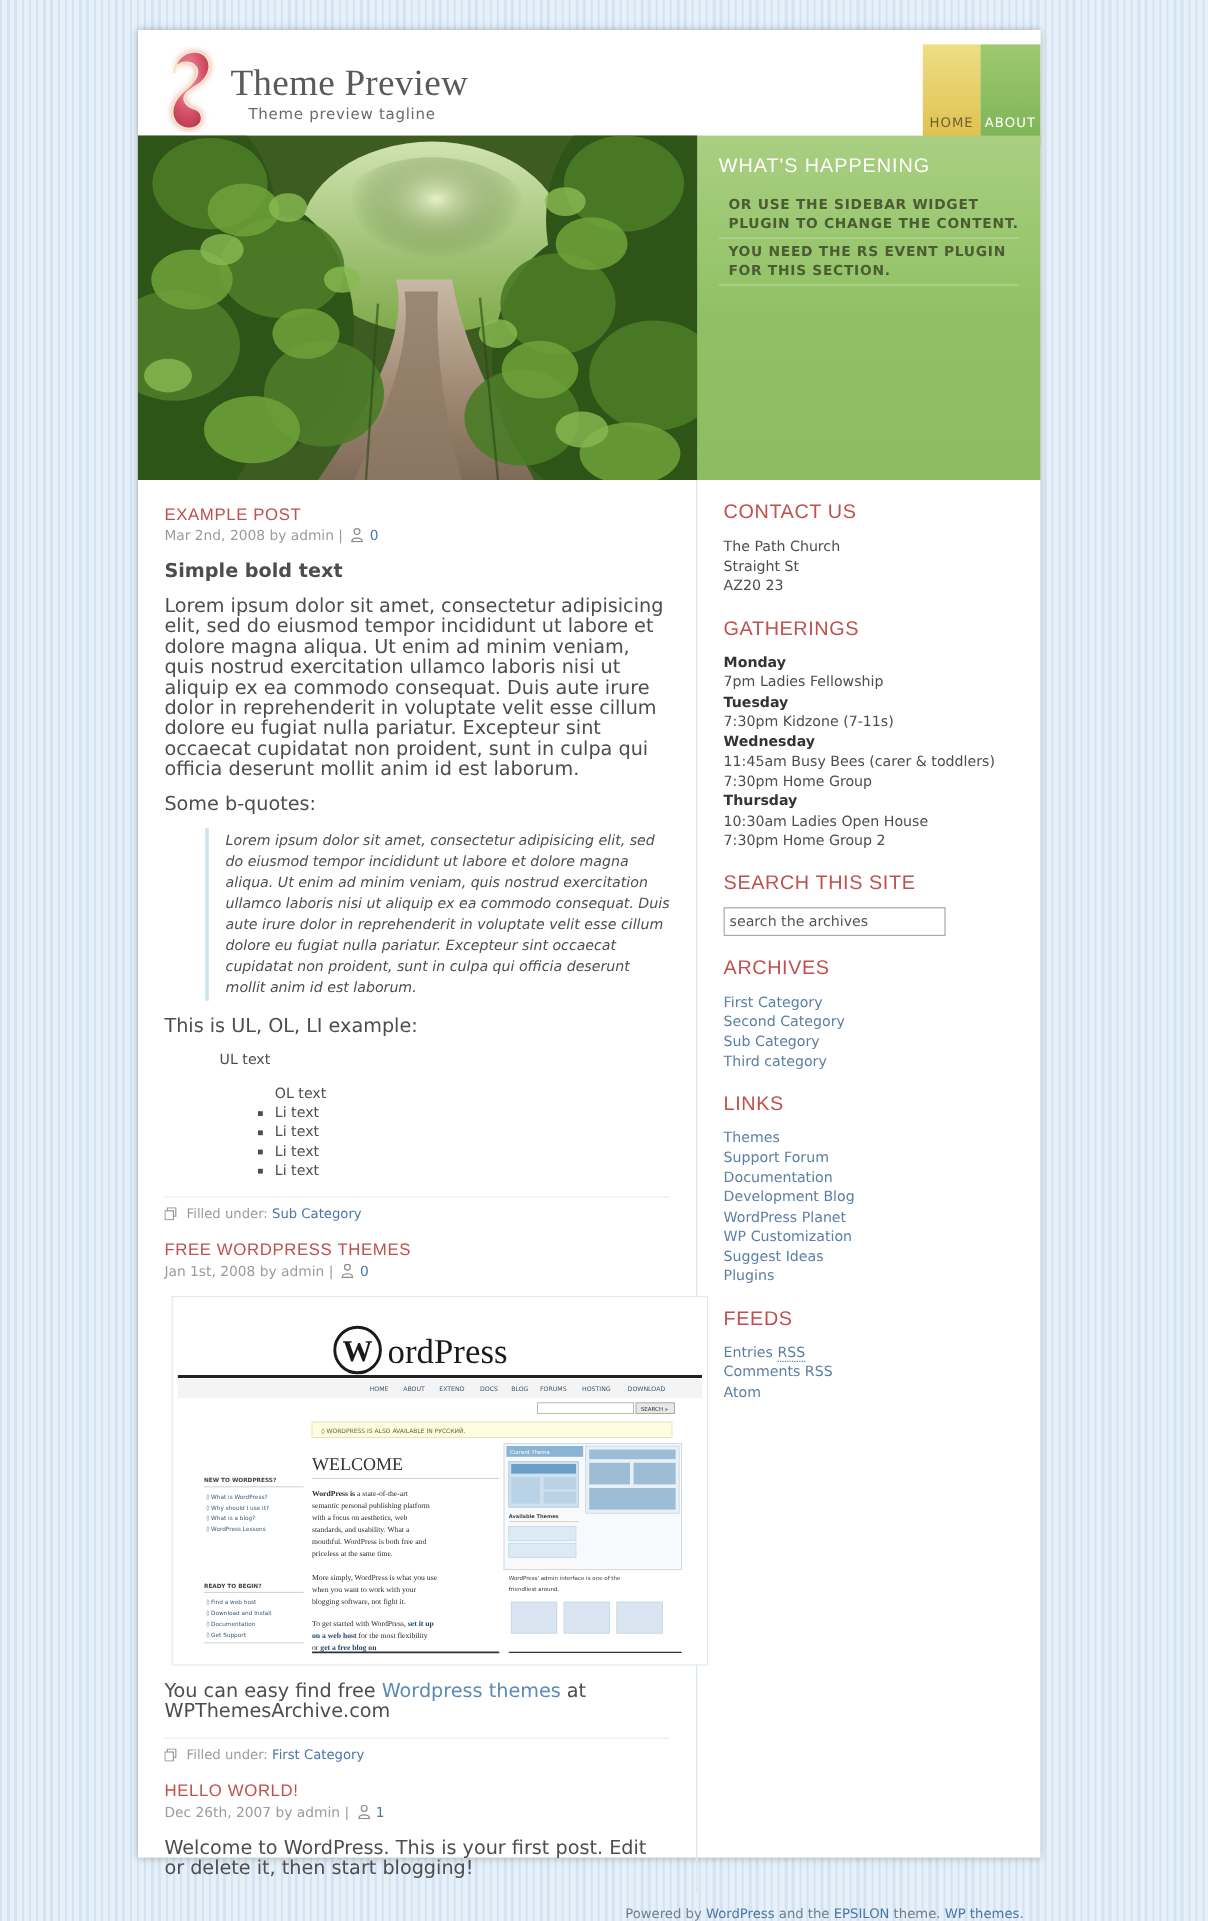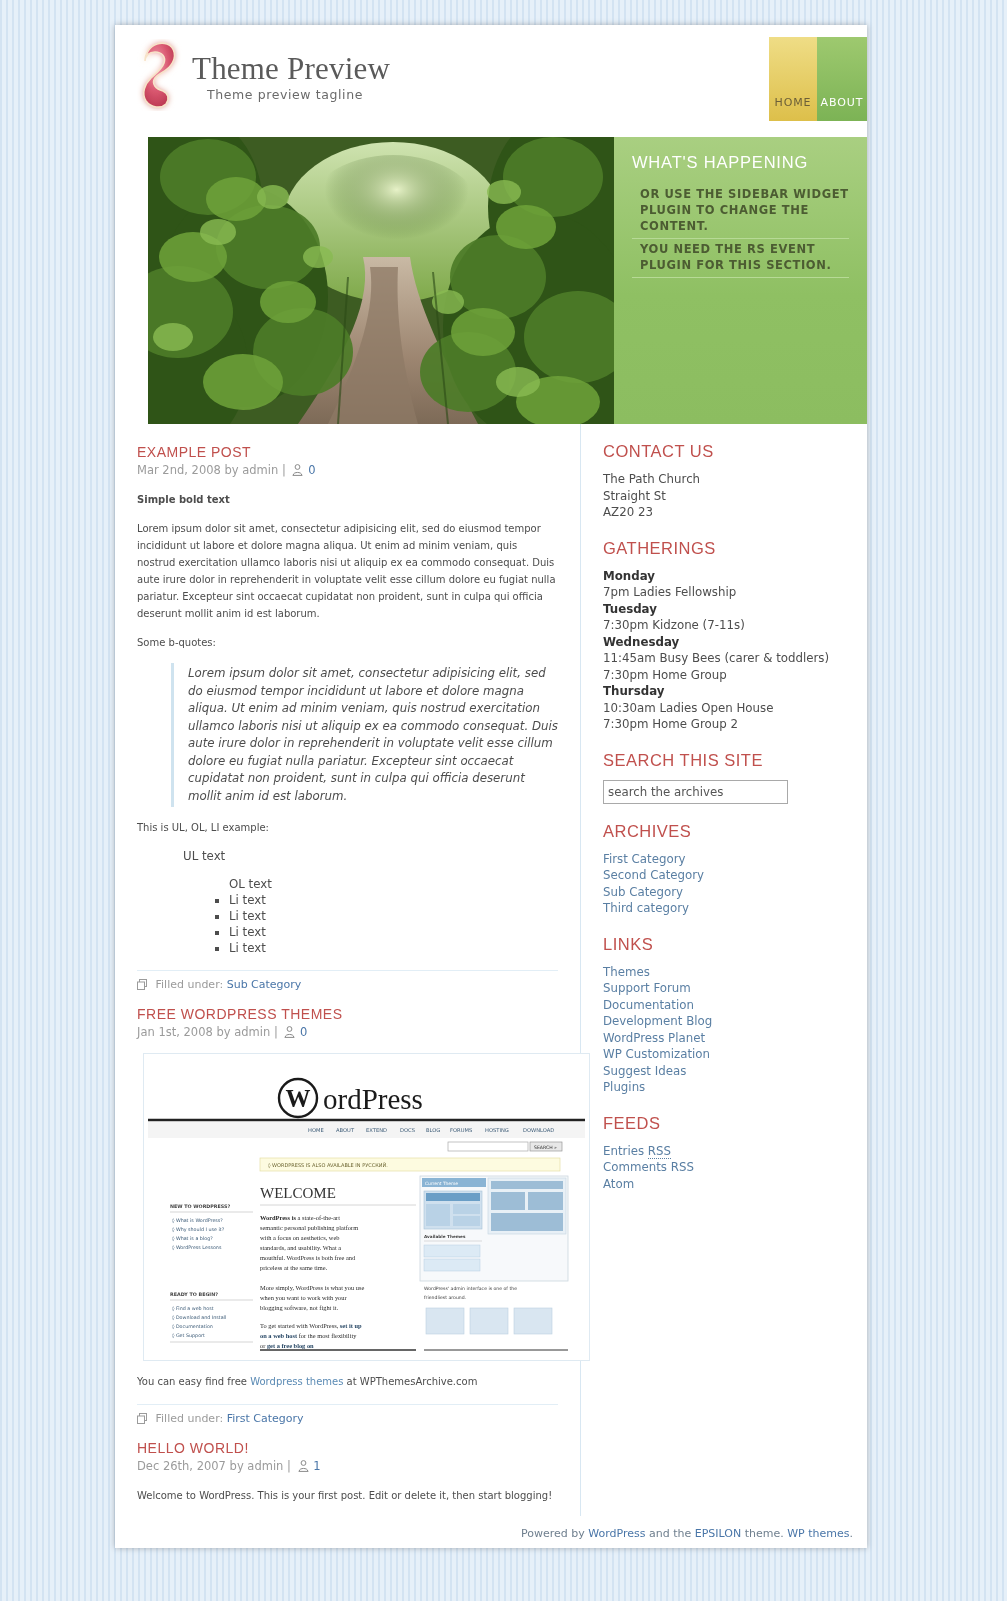--- a/index.html
+++ b/index.html
@@ -12,21 +12,21 @@
     font-size:12px;
     color:#444;
   }
   .page {
     position:absolute; left:115px; top:25px;
     width:752px; height:1523px;
     background:#ffffff;
     box-shadow:0 0 6px rgba(0,0,0,0.28);
   }
   
-  .header { position:relative; height:112px; background:#fff; }
+  .header { position:relative; height:88px; background:#fff; }
   .logo-wrap { position:absolute; left:22px; top:14px; }
   .logo-mark { width:46px; height:72px; }
   .site-title {
     position:absolute; left:77px; top:26px;
     font-family:"Liberation Serif", serif;
     font-size:31px; color:#5a5a5a; letter-spacing:0.2px;
     white-space:nowrap;
   }
   .site-tagline {
     position:absolute; left:92px; top:62px;
@@ -38,21 +38,21 @@
     text-align:center;
     font-size:11px; letter-spacing:0.9px;
     cursor:pointer;
   }
   .nav-item span {
     position:absolute; left:0; right:0; bottom:12px;
   }
   .nav-home { background:linear-gradient(to bottom,#efdd86,#ddbf4a); color:#6d6038; }
   .nav-about { background:linear-gradient(to bottom,#9ec96f,#7cb355); color:#ffffff; width:50px; }
   
-  .banner { position:relative; height:287px; display:flex;padding-left:33px; }
+  .banner { position:relative; height:287px; display:flex; }
   .banner-photo {
     width:466px; height:287px; position:relative; overflow:hidden;
     background:#4d6b2d;
   }
   .banner-photo svg { display:block; }
   .banner-side {
     flex:1; background:linear-gradient(to bottom,#a9cf81,#8fc063 55%,#8cbd60);
     padding:16px 18px 0 18px;
   }
   .wh-title {
@@ -72,21 +72,21 @@
   
   .post-title {
     color:#c0504d; font-size:14px; letter-spacing:0.5px;
     font-family:"Liberation Sans", sans-serif; font-weight:400;
     margin:6px 0 3px 0;
   }
   .post-meta { color:#9b9b9b; font-size:11.5px; margin-bottom:14px; }
   .post-meta .cnum { color:#4a76a8; }
   .person-icon { display:inline-block; vertical-align:-2px; margin:0 1px 0 3px; }
   .bold-lead { font-weight:bold; color:#333; font-size:11.8px; margin:0 0 12px 0; }
-  .content p { font-size:10px; line-height:17px; color:#4d4d4d; margin:4px 0 12px 0; }
+  .content p { font-size:16px; line-height:17px; color:#4d4d4d; margin:4px 0 12px 0; }
   blockquote {
     margin:12px 0 12px 34px; padding:2px 0 2px 14px;
     border-left:3px solid #cfe3ef;
     font-style:italic; color:#4d4d4d; font-size:11.8px; line-height:17.5px;
   }
   .content ul, .content ol { margin:12px; padding-left:34px; }
   .content li { font-size:11.8px; line-height:16px; color:#4d4d4d; list-style:none; }
   .content li.sq { list-style:square; }
   .filed {
     border-top:1px solid #e2eef6; margin-top:14px; padding:7px 0 9px 0;

